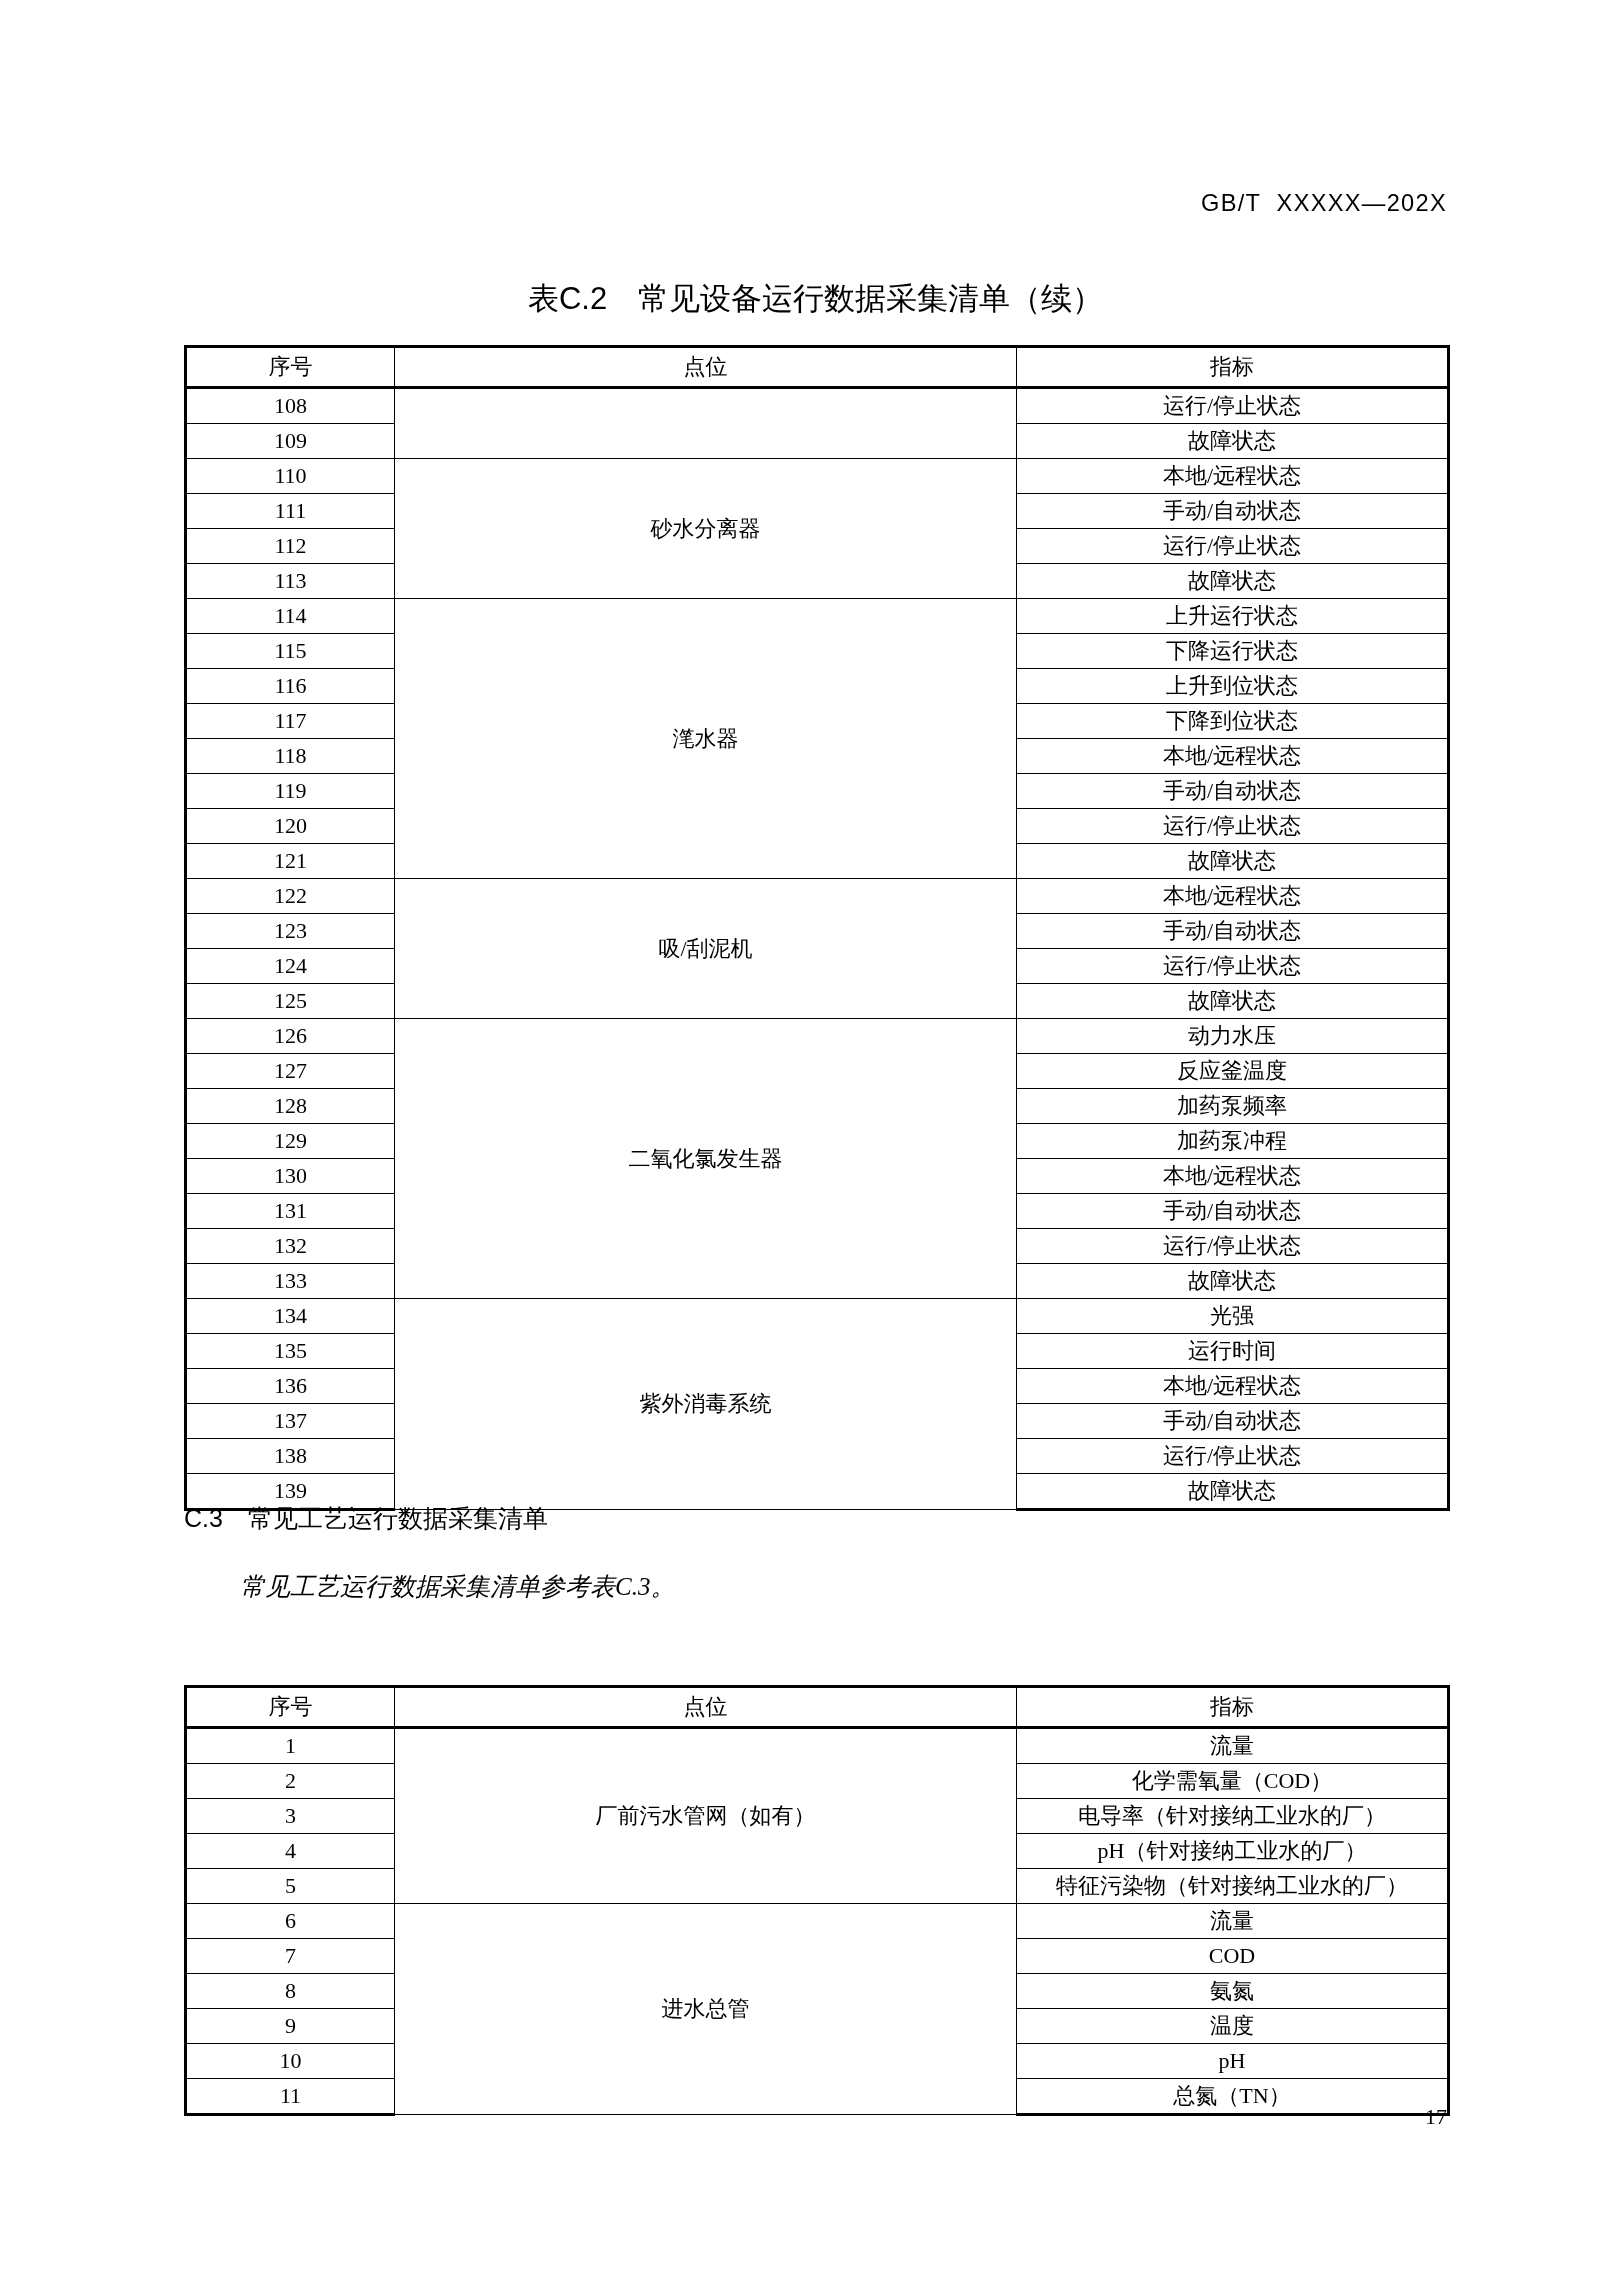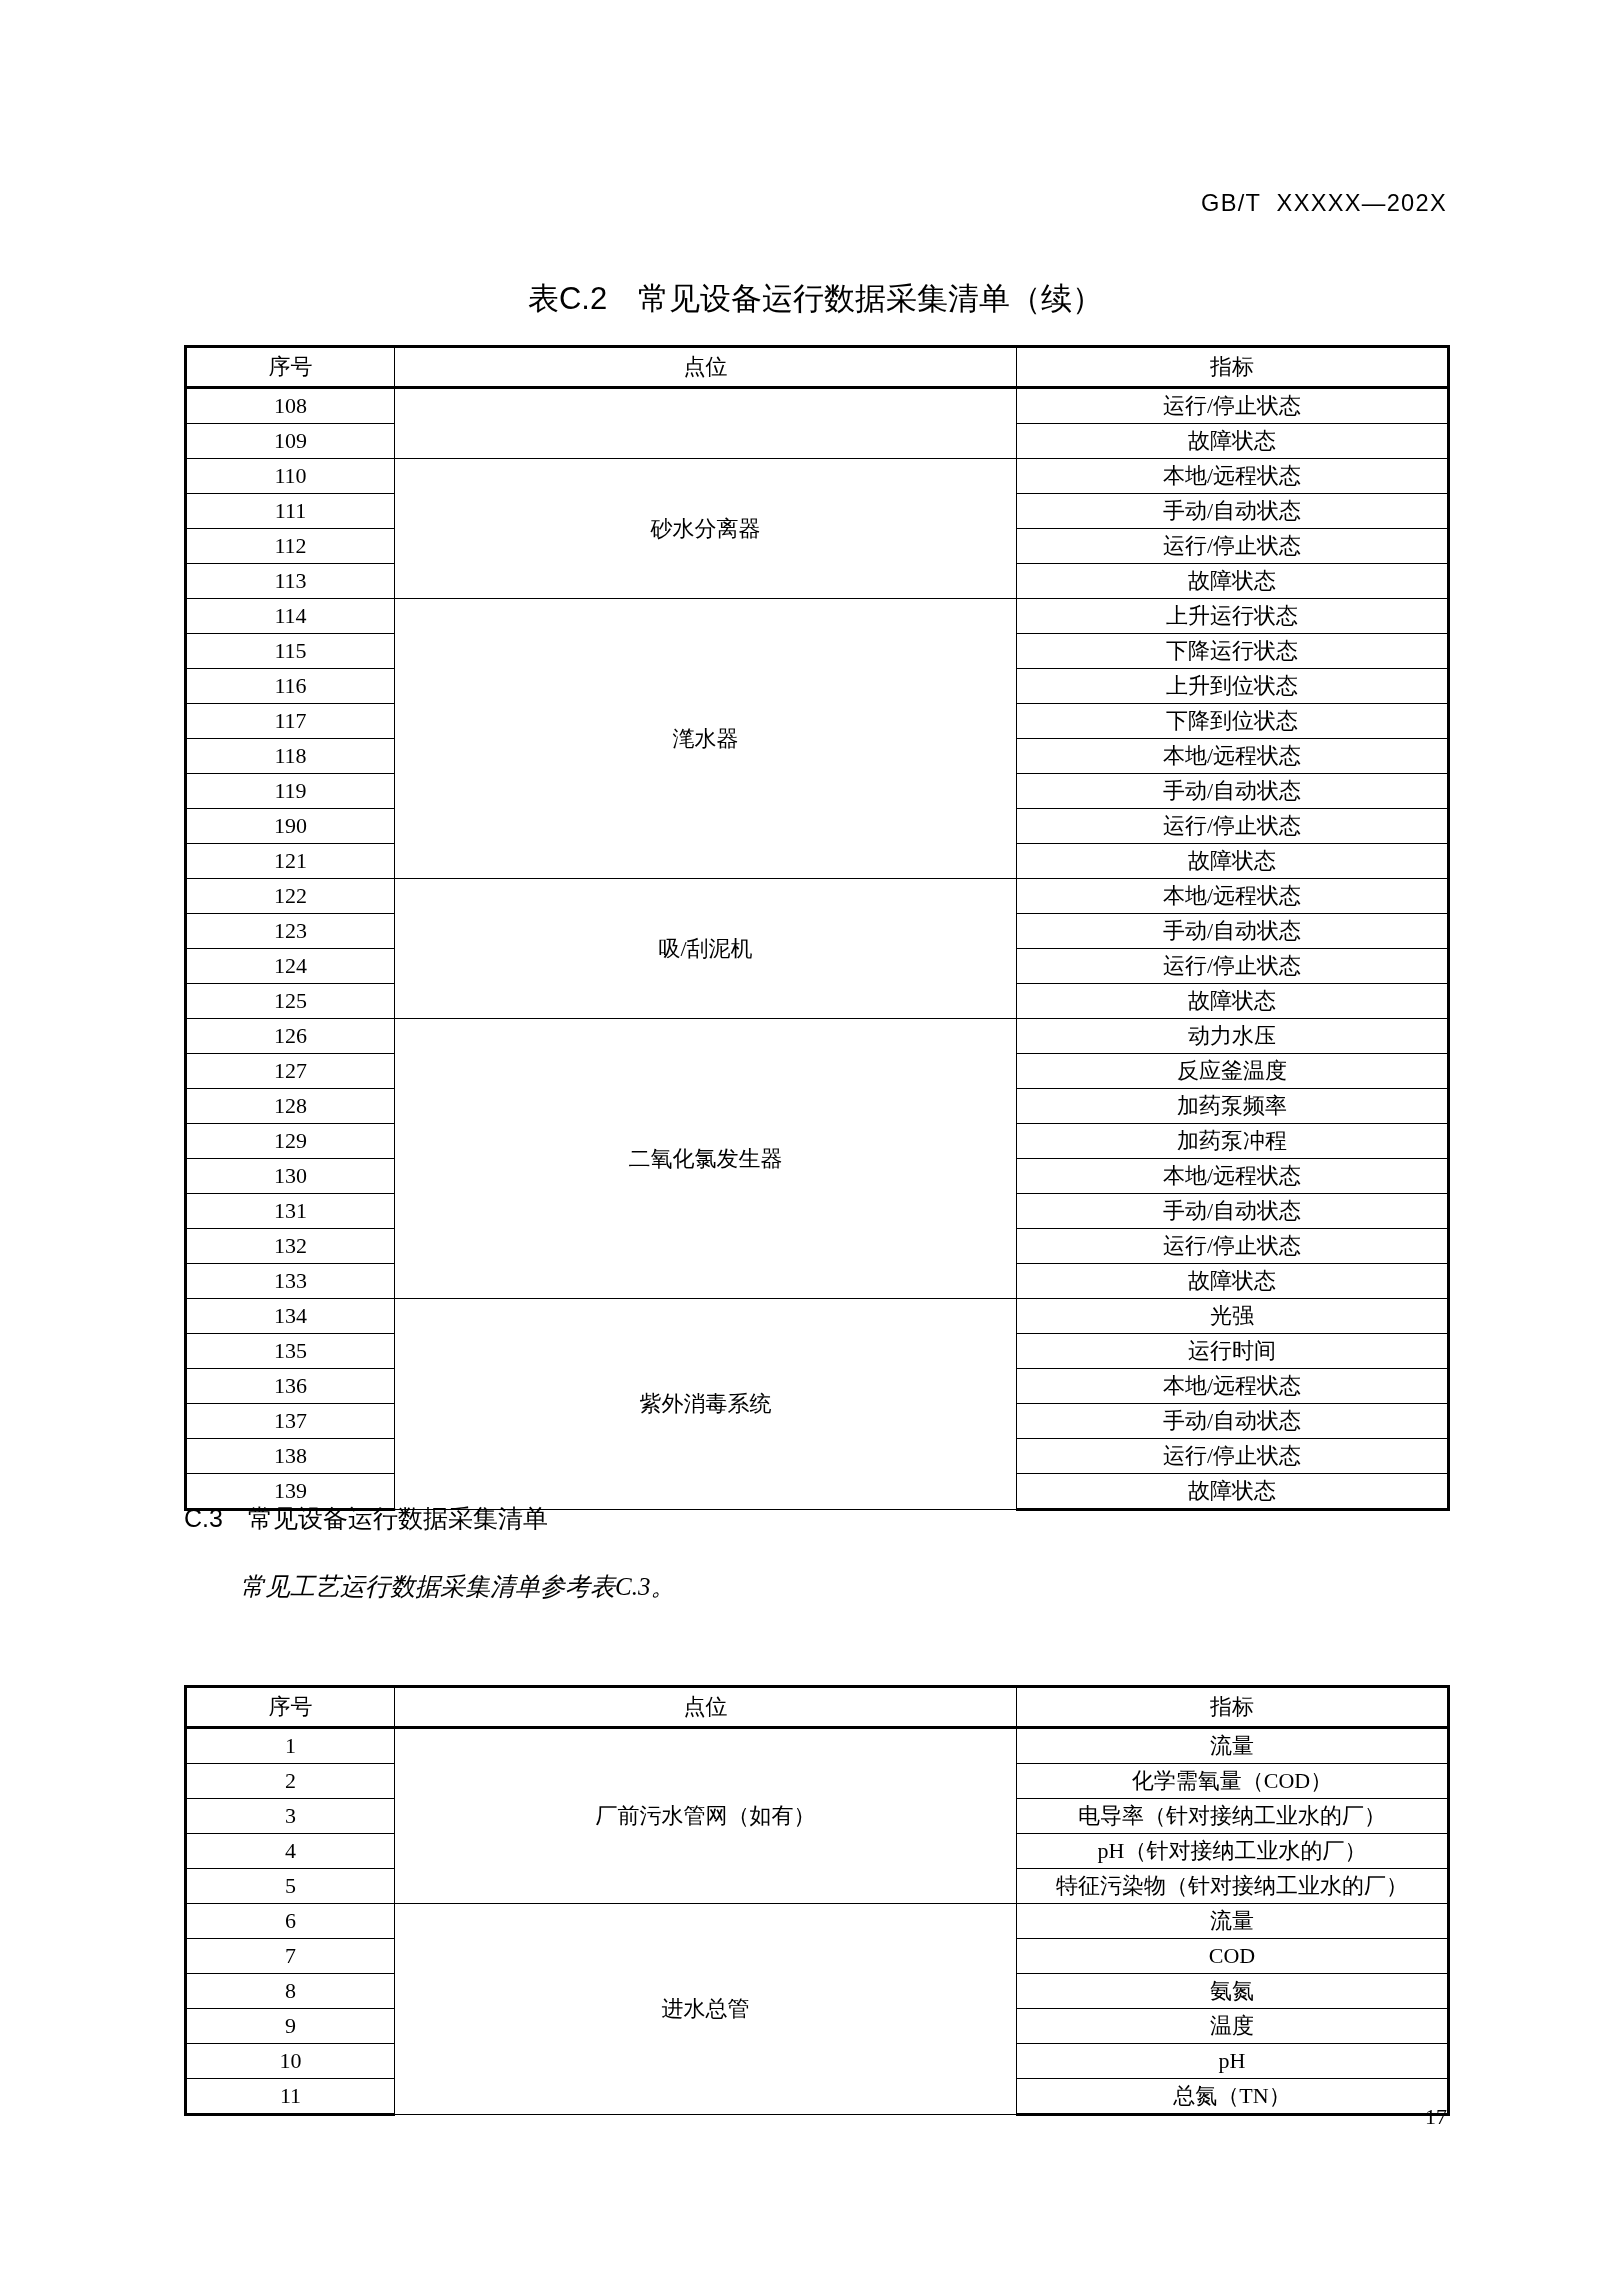--- a/index.html
+++ b/index.html
@@ -200,21 +200,21 @@
         </tr>
         <tr>
           <td>118</td>
           <td>本地/远程状态</td>
         </tr>
         <tr>
           <td>119</td>
           <td>手动/自动状态</td>
         </tr>
         <tr>
-          <td>190</td>
+          <td>120</td>
           <td>运行/停止状态</td>
         </tr>
         <tr>
           <td class="group-end">121</td>
           <td class="group-end">故障状态</td>
         </tr>
         <tr>
           <td class="group-start">122</td>
           <td class="point-cell" rowspan="4">吸/刮泥机</td>
           <td class="group-start">本地/远程状态</td>
@@ -285,21 +285,21 @@
           <td>138</td>
           <td>运行/停止状态</td>
         </tr>
         <tr>
           <td class="group-end">139</td>
           <td class="group-end">故障状态</td>
         </tr>
       </tbody>
   </table>
 
-  <div class="section-heading">C.3　常见设备运行数据采集清单</div>
+  <div class="section-heading">C.3　常见工艺运行数据采集清单</div>
 
   <div class="body-para">常见工艺运行数据采集清单参考表C.3。</div>
 
 
   <table class="data-table" id="table-c3">
     <colgroup>
       <col class="col-seq">
         <col class="col-point">
         <col class="col-index">
     </colgroup>

